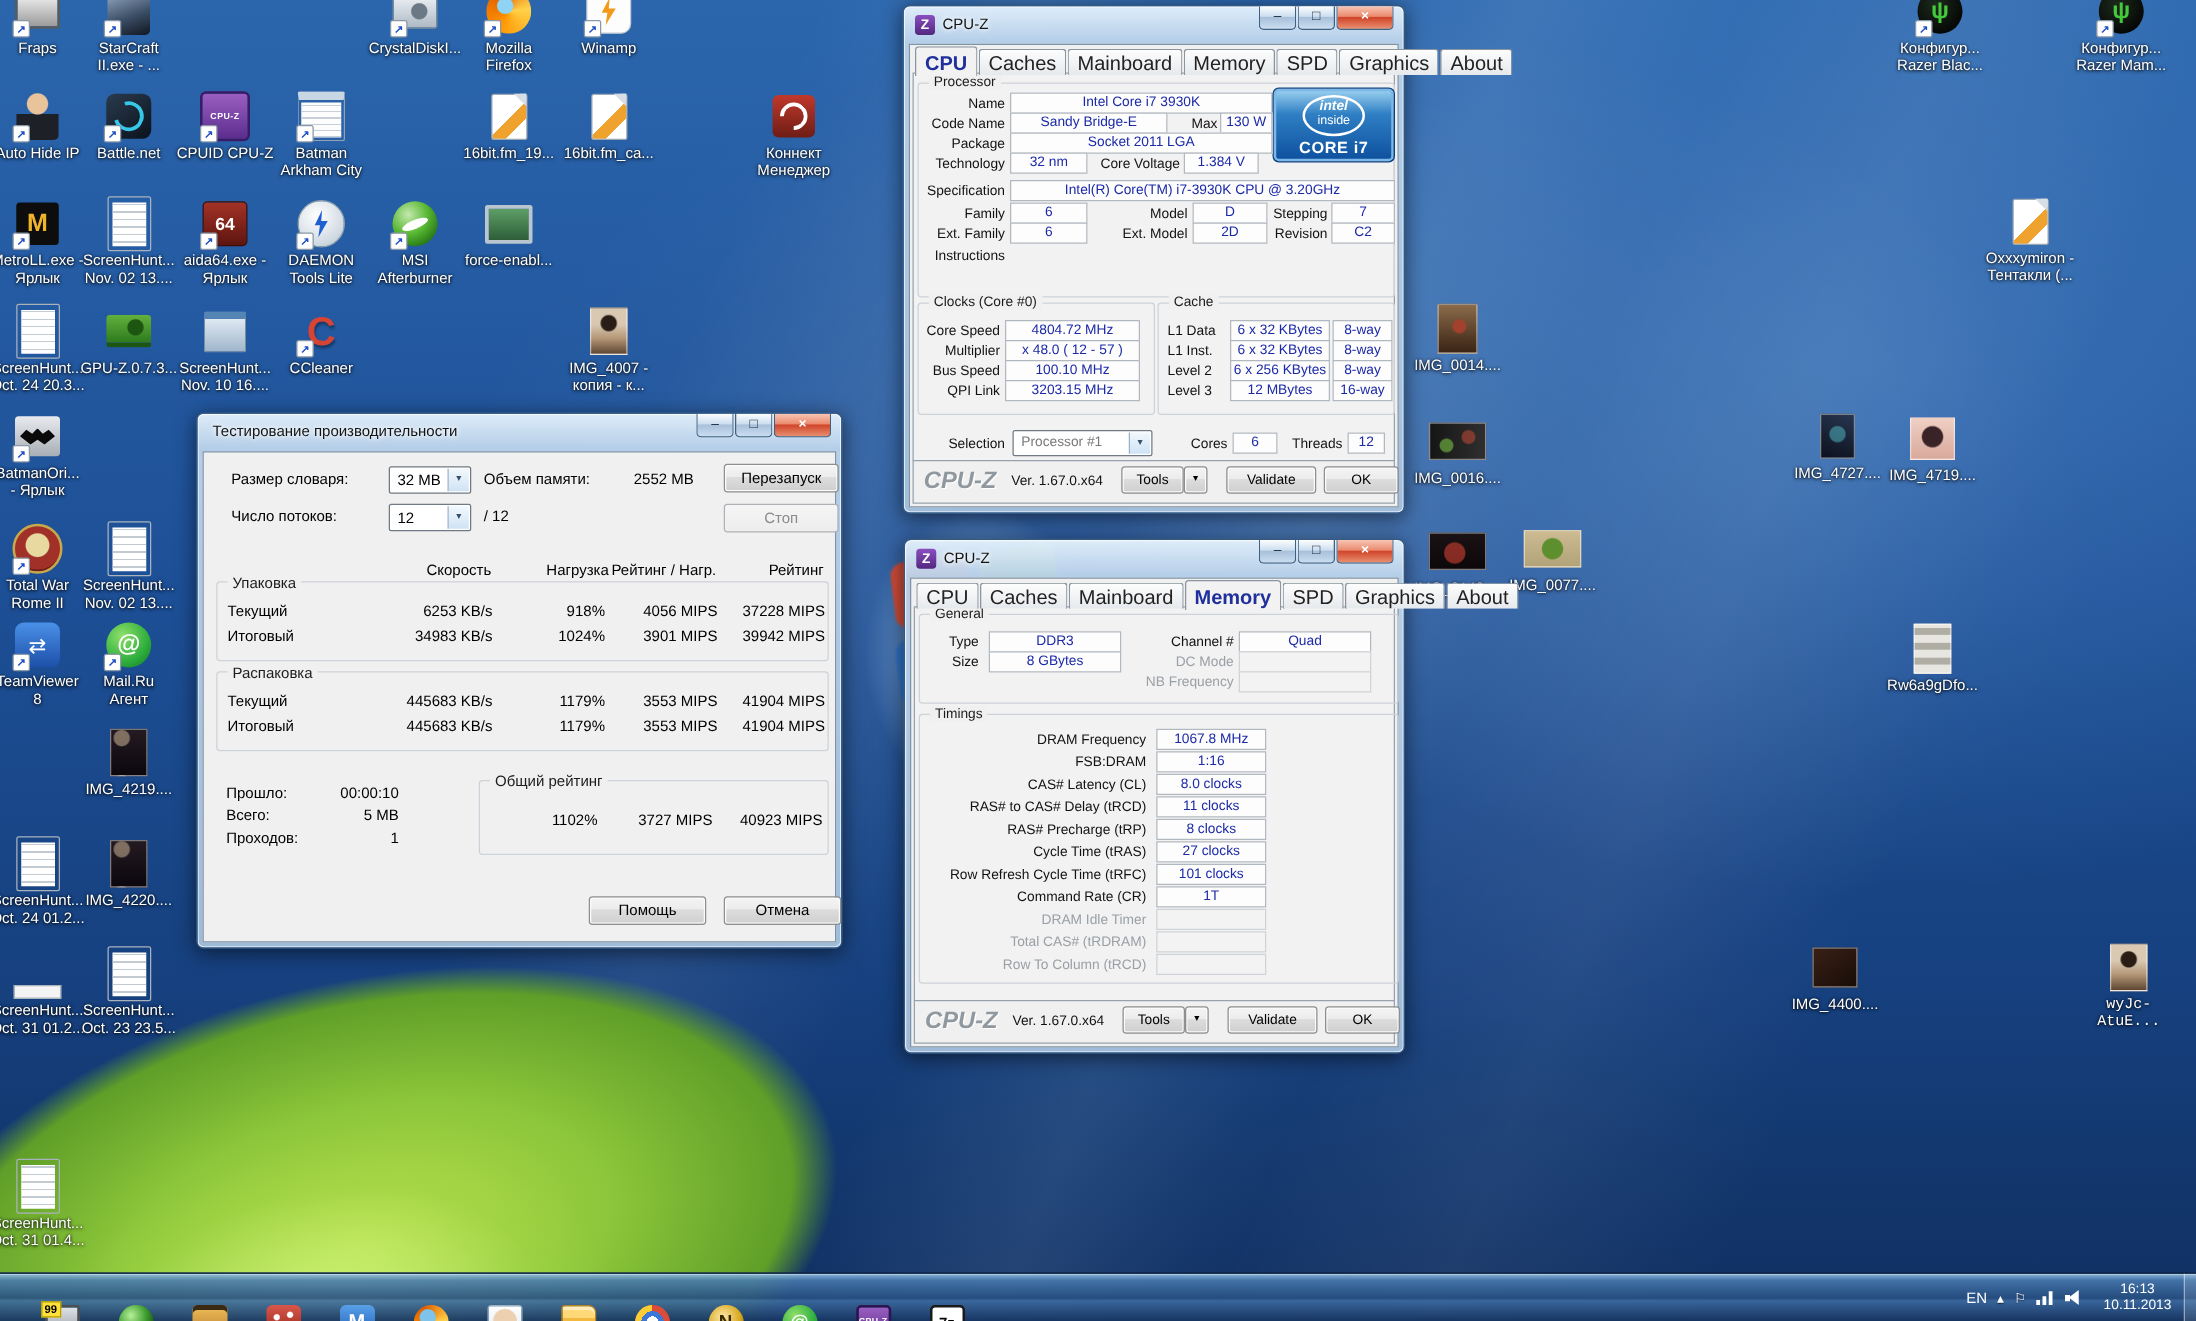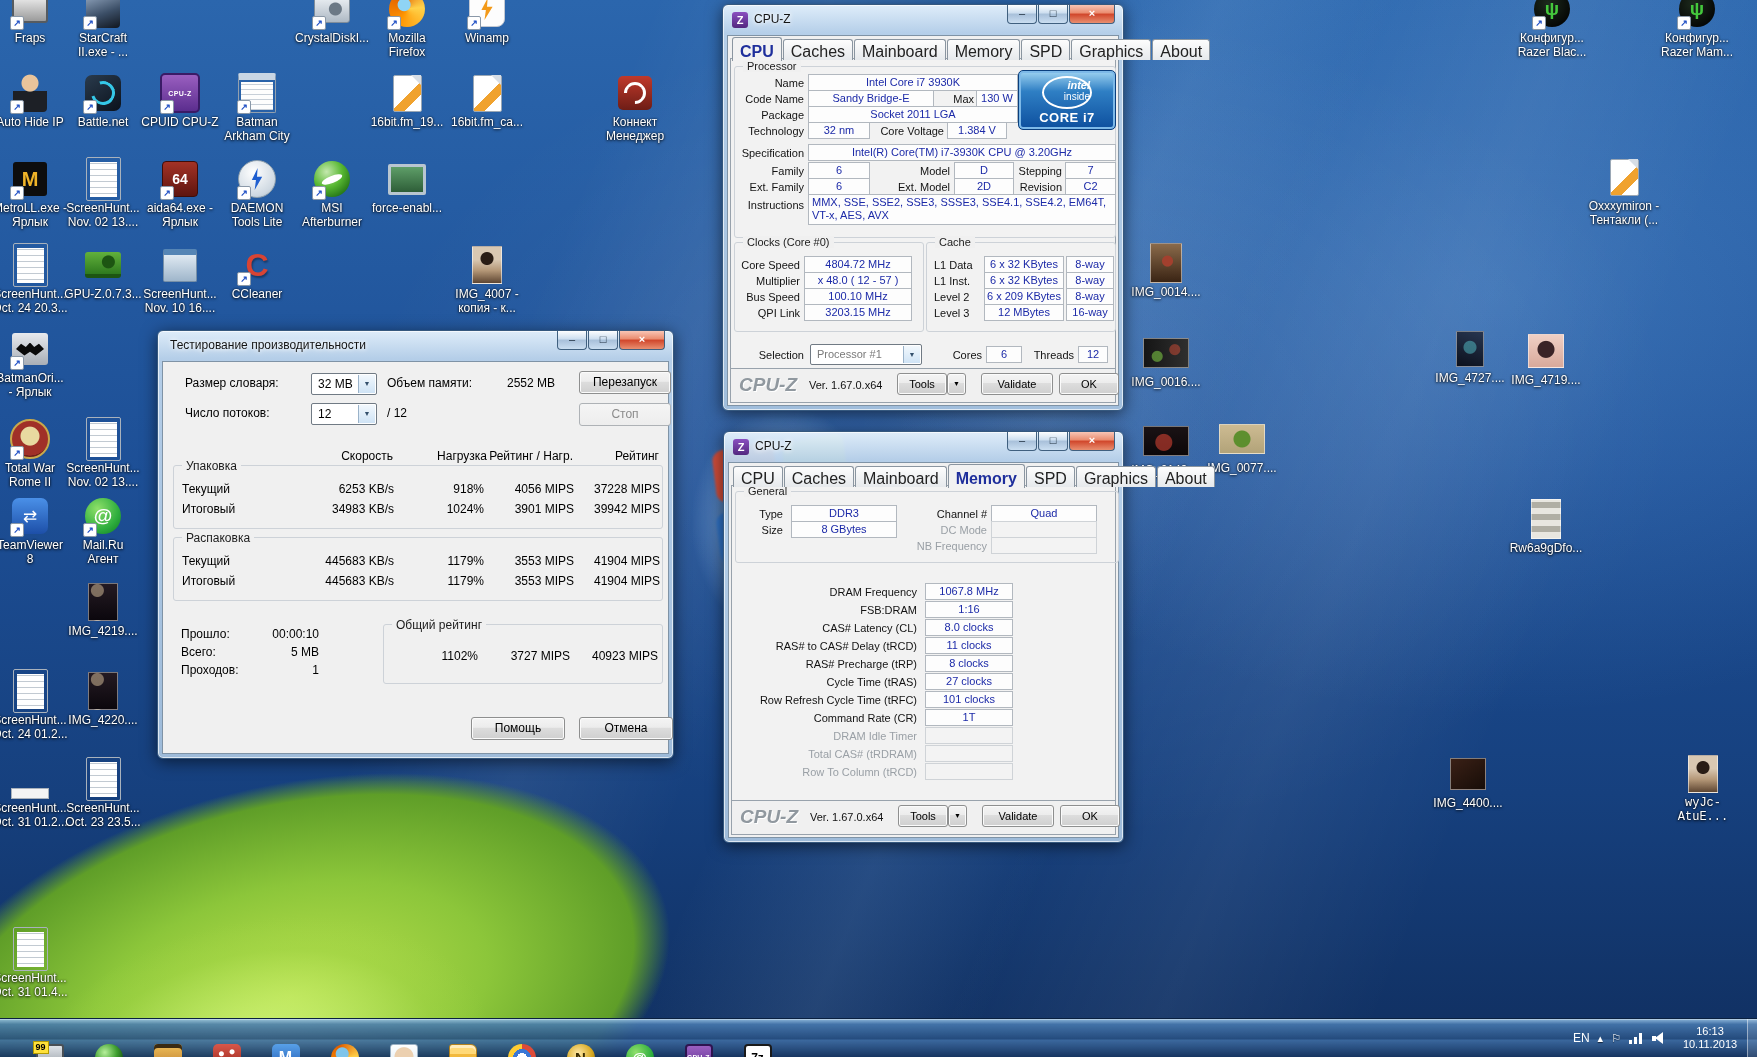--- a/index.html
+++ b/index.html
@@ -151,21 +151,21 @@
   .combo{position:absolute;height:20px;background:#fff;border:1px solid #707a84;border-radius:2px;font-size:12px;color:#000;}
   .combo .ct{position:absolute;left:6px;top:3px;}
   .combo .ca{position:absolute;right:1px;top:1px;bottom:1px;width:16px;text-align:center;font-size:7px;line-height:17px;color:#34506c;
     background:linear-gradient(180deg,#f2f8fd,#cfe3f5);border-left:1px solid #9ab2c9;}
   .combo.gray .ct{color:#7a7a7a;}
   .cpuzlogo{position:absolute;font-style:italic;font-weight:bold;font-size:19px;color:#90989f;text-shadow:1px 1px 0 #fff;}
   .vertxt{position:absolute;font-size:11px;color:#111;}
   .intelbadge{position:absolute;border-radius:5px;border:1px solid #0a3f7e;
     background:linear-gradient(180deg,#9fd4f2 0%,#2f7fc4 35%,#0d4f9e 100%);box-shadow:inset 0 0 0 2px #7db9e8;}
   .ib-oval{width:46px;height:27px;margin:5px auto 1px;border:2px solid #fff;border-radius:50%;color:#fff;
-    text-align:right;font-size:10px;line-height:11px;padding-top:2px;}
+    text-align:center;font-size:10px;line-height:11px;padding-top:2px;}
   .ib-oval b{font-size:11px;font-style:italic;}
   .ib-core{text-align:center;color:#fff;font-weight:bold;font-size:13px;letter-spacing:.5px;}
 
   
   .blb{position:absolute;font-size:12px;color:#000;height:15px;line-height:15px;}
   .bval{position:absolute;font-size:12px;color:#000;text-align:right;width:120px;height:15px;line-height:15px;}
   .bgt .gt{font-size:12px;background:#f0f0f0;}
   .brow{position:absolute;left:0;right:0;height:16px;}
 
   
@@ -675,21 +675,20 @@
     <span class="fb" style="left:226px;top:126px;width:58px">D</span>
     <span class="lb r" style="left:288px;top:128px;width:46px">Stepping</span>
     <span class="fb" style="left:337px;top:126px;width:49px">7</span>
     <span class="lb r" style="left:4px;top:144px;width:72px">Ext. Family</span>
     <span class="fb" style="left:80px;top:142px;width:60px">6</span>
     <span class="lb r" style="left:146px;top:144px;width:76px">Ext. Model</span>
     <span class="fb" style="left:226px;top:142px;width:58px">2D</span>
     <span class="lb r" style="left:288px;top:144px;width:46px">Revision</span>
     <span class="fb" style="left:337px;top:142px;width:49px">C2</span>
     <span class="lb r" style="left:4px;top:162px;width:72px">Instructions</span>
-    <span class="fb multi" style="left:80px;top:158px;width:300px;height:27px">MMX, SSE, SSE2, SSE3, SSSE3, SSE4.1, SSE4.2, EM64T, VT-x, AES, AVX</span>
 
     <div class="grp" style="left:6px;top:206px;width:188px;height:88px">
       <span class="gt">Clocks (Core #0)</span>
     </div>
     <div class="grp" style="left:198px;top:206px;width:188px;height:88px">
       <span class="gt">Cache</span>
     </div>
     <div id="clockrows"></div>
     <div id="cacherows"></div>
 
@@ -719,21 +718,21 @@
       <span class="fb" style="left: 76px; top: 252px; width: 106px;">100.10 MHz</span>
       <span class="lb r" style="left: 10px; top: 270px; width: 62px;">QPI Link</span>
       <span class="fb" style="left: 76px; top: 268px; width: 106px;">3203.15 MHz</span>
       <span class="lb" style="left: 206px; top: 222px; width: 48px;">L1 Data</span>
       <span class="fb" style="left: 256px; top: 220px; width: 78px;">6 x 32 KBytes</span>
       <span class="fb" style="left: 338px; top: 220px; width: 46px;">8-way</span>
       <span class="lb" style="left: 206px; top: 238px; width: 48px;">L1 Inst.</span>
       <span class="fb" style="left: 256px; top: 236px; width: 78px;">6 x 32 KBytes</span>
       <span class="fb" style="left: 338px; top: 236px; width: 46px;">8-way</span>
       <span class="lb" style="left: 206px; top: 254px; width: 48px;">Level 2</span>
-      <span class="fb" style="left: 256px; top: 252px; width: 78px;">6 x 209 KBytes</span>
+      <span class="fb" style="left: 256px; top: 252px; width: 78px;">6 x 256 KBytes</span>
       <span class="fb" style="left: 338px; top: 252px; width: 46px;">8-way</span>
       <span class="lb" style="left: 206px; top: 270px; width: 48px;">Level 3</span>
       <span class="fb" style="left: 256px; top: 268px; width: 78px;">12 MBytes</span>
       <span class="fb" style="left: 338px; top: 268px; width: 46px;">16-way</span>
     </div>
 </div>
 
 <div class="win" style="left:723px;top:431px;width:399px;height:410px;z-index:6">
   <div class="tbar">
     <span class="zico">Z</span>
@@ -763,20 +762,23 @@
     <span class="fb" style="left:62px;top:42px;width:104px">DDR3</span>
     <span class="lb r" style="left:200px;top:44px;width:58px">Channel #</span>
     <span class="fb" style="left:262px;top:42px;width:104px">Quad</span>
     <span class="lb r" style="left:6px;top:60px;width:48px">Size</span>
     <span class="fb" style="left:62px;top:58px;width:104px">8 GBytes</span>
     <span class="lb r dis" style="left:200px;top:60px;width:58px">DC Mode</span>
     <span class="fb dis" style="left:262px;top:58px;width:104px"></span>
     <span class="lb r dis" style="left:150px;top:76px;width:108px">NB Frequency</span>
     <span class="fb dis" style="left:262px;top:74px;width:104px"></span>
 
+    <div class="grp" style="left:6px;top:108px;width:382px;height:214px">
+      <span class="gt">Timings</span>
+    </div>
     <div id="timingrows"></div>
 
     <div class="wfoot">
       <span class="cpuzlogo" style="left:8px;top:5px">CPU-Z</span>
       <span class="vertxt" style="left:78px;top:10px">Ver. 1.67.0.x64</span>
       <span class="btn" style="left:166px;top:4px;width:48px;height:20px;line-height:20px;font-size:11px">Tools</span>
       <span class="btn" style="left:216px;top:4px;width:17px;height:20px;line-height:20px;font-size:7px">▼</span>
       <span class="btn" style="left:250px;top:4px;width:70px;height:20px;line-height:20px;font-size:11px">Validate</span>
       <span class="btn" style="left:328px;top:4px;width:58px;height:20px;line-height:20px;font-size:11px">OK</span>
     </div>

